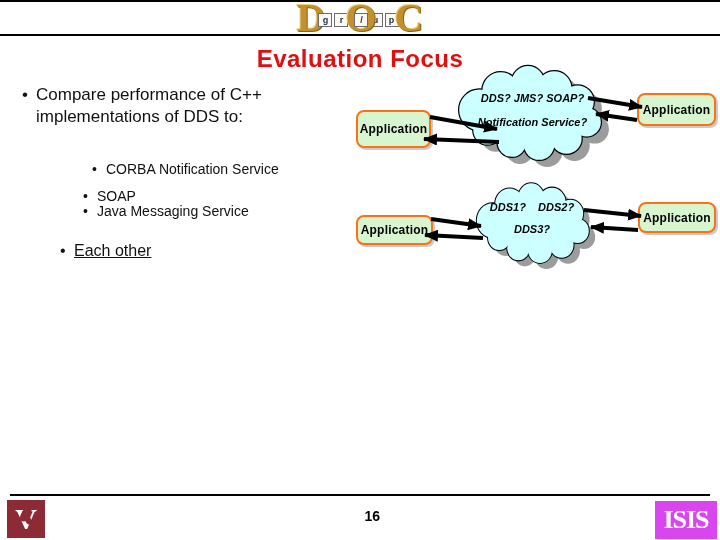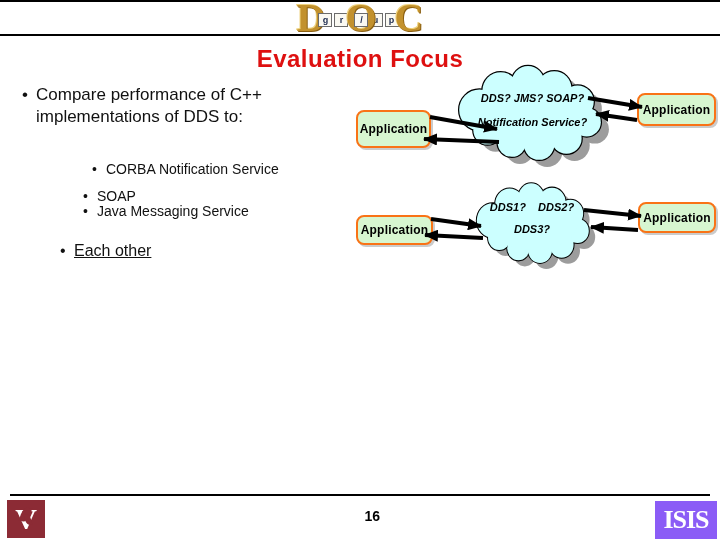--- a/index.html
+++ b/index.html
@@ -91,21 +91,21 @@
   .v-logo .leaf {
     position:absolute; left:14px; top:7px; width:9px; height:15px; background:#8C2B35;
     border-radius:60% 0 60% 0; transform:rotate(18deg);
   }
   .v-logo .leaf2 {
     position:absolute; left:18px; top:14px; width:6px; height:11px; background:#8C2B35;
     border-radius:0 60% 0 60%; transform:rotate(-14deg);
   }
 
   .isis-logo {
-    position:absolute; left:655px; top:501px; width:62px; height:38px; background:#8b5cf6;
+    position:absolute; left:655px; top:501px; width:62px; height:38px; background:#d946ef;
     display:flex; align-items:center; justify-content:center;
     font-family:"Liberation Serif", serif; font-weight:bold; font-size:26px;
     color:#fff; letter-spacing:-1px;
   }
 </style>
 </head>
 <body>
 
 <div class="slide">
 

